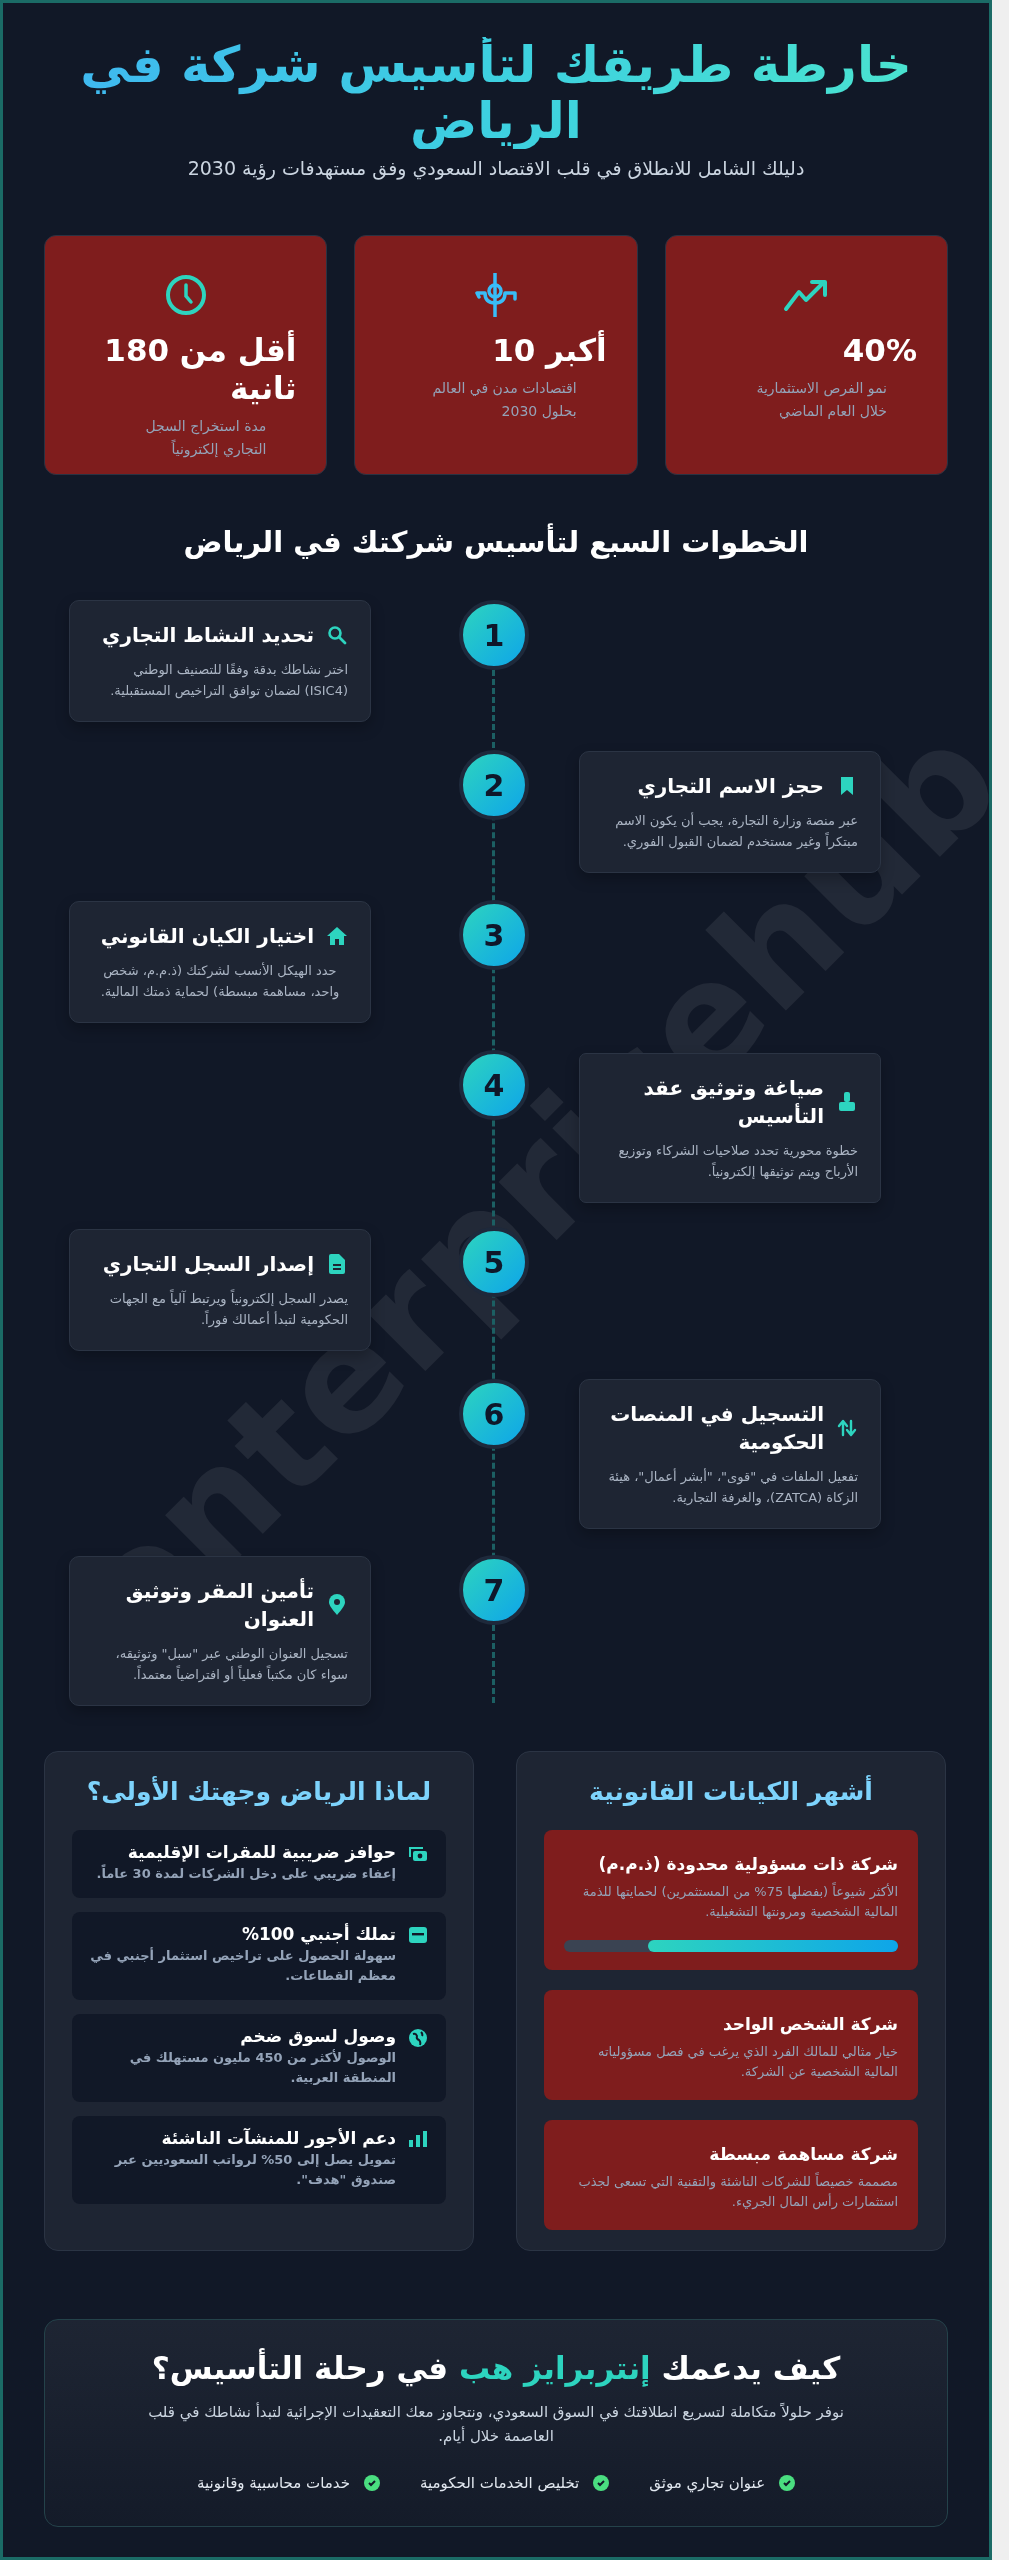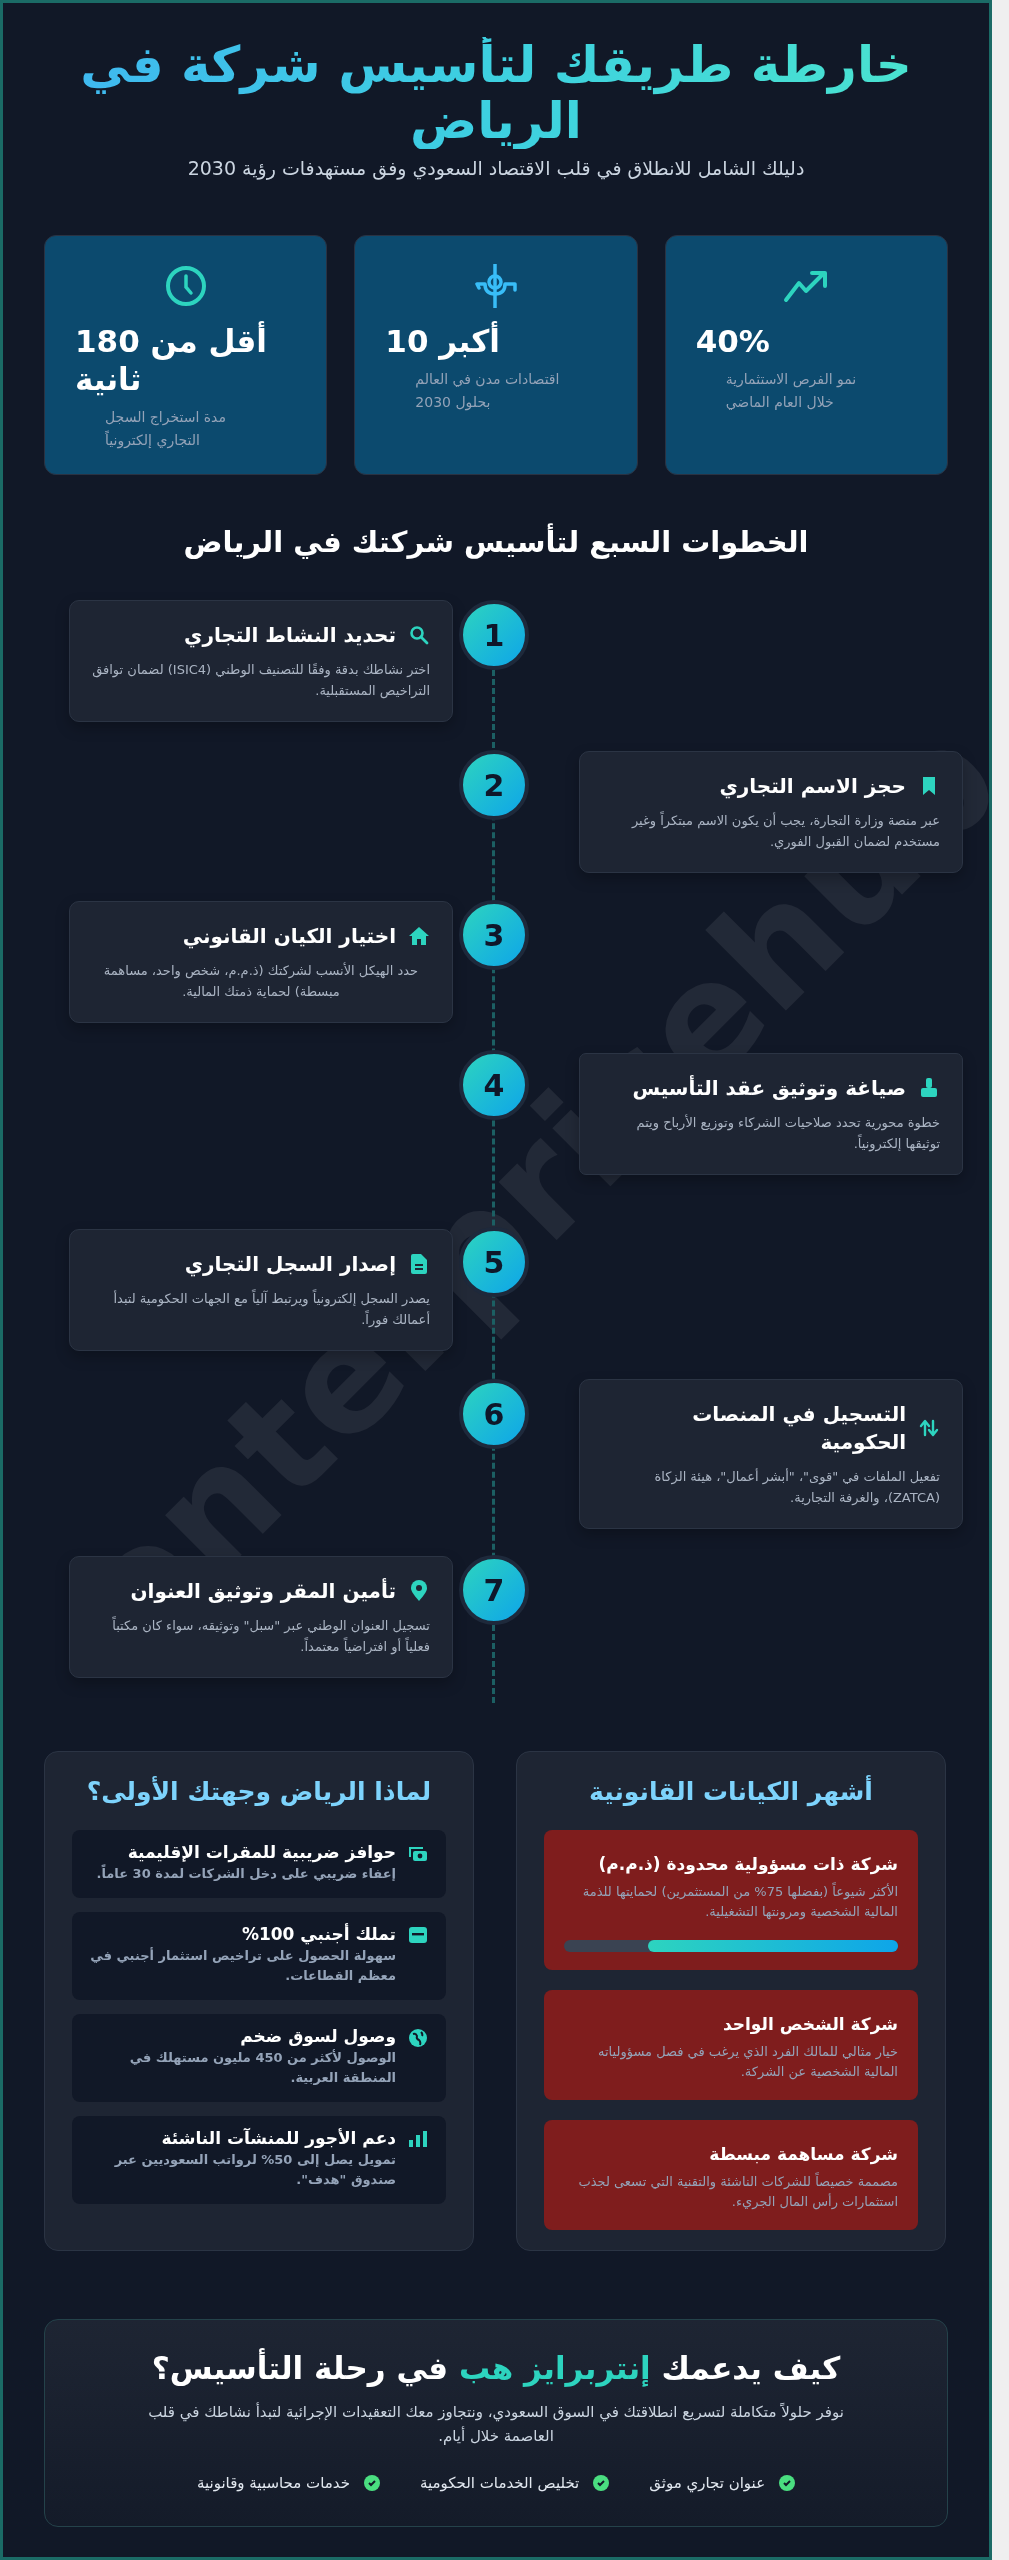--- a/index.html
+++ b/index.html
@@ -26,22 +26,22 @@
     background:linear-gradient(90deg,#3fb8f0 0%,#3dd0e0 50%,#4ae3cf 100%);
     -webkit-background-clip:text; background-clip:text; color:transparent;
     z-index:2;
   }
   .hero-sub {
     position:absolute; left:0; right:0; top:154px; text-align:center;
     font-size:19px; color:#cbd5e1; z-index:2;
   }
   .stats { position:absolute; top:232px; left:41px; width:904px; height:240px; display:flex; gap:27px; z-index:2; }
   .stat-card {
-    flex:1; background:#0c4a6e; border:1px solid #2a3242; border-radius:12px;
-    text-align:left; padding-top:26px; box-sizing:border-box;
+    flex:1; background:#7f1d1d; border:1px solid #2a3242; border-radius:12px;
+    text-align:right; padding-top:35px; box-sizing:border-box;
   }
   .stat-icon { height:48px; display:flex; justify-content:center; align-items:center; }
   .stat-value { font-size:31px; font-weight:bold; color:#ffffff; margin-top:12px; line-height:38px; padding:0 30px; }
   .stat-desc { font-size:14px; color:#94a3b8; margin-top:8px; line-height:23px; padding:0 60px; }
   .section-heading {
     position:absolute; left:0; right:0; top:522px; text-align:center;
     font-size:29px; font-weight:bold; color:#ffffff; z-index:2;
   }
   .timeline-line {
     position:absolute; left:489px; top:640px; height:1060px; width:0;
@@ -49,21 +49,21 @@
   }
   .step-circle {
     position:absolute; width:62px; height:62px; border-radius:50%;
     background:linear-gradient(135deg,#2dd4bf 0%,#0ea5e9 100%);
     border:4px solid #1e293b; box-sizing:content-box;
     display:flex; align-items:center; justify-content:center;
     font-size:30px; font-weight:bold; color:#0f172a; z-index:3;
     left:456px;
   }
   .step-card {
-    position:absolute; width:384px; background:#1e2533; border:1px solid #2b3444;
+    position:absolute; width:302px; background:#1e2533; border:1px solid #2b3444;
     border-radius:10px; box-sizing:border-box; padding:20px 22px 20px 22px; z-index:3;
     box-shadow:0 6px 14px rgba(0,0,0,0.25);
   }
   .step-card.left { left:66px; }
   .step-card.right { left:576px; }
   .step-head { display:flex; align-items:center; gap:12px; }
   .step-icon { width:22px; height:22px; flex:0 0 22px; display:flex; align-items:center; justify-content:center; }
   .step-title { font-size:20px; font-weight:bold; color:#ffffff; line-height:28px; }
   .step-desc { font-size:13px; color:#aab4c3; line-height:21px; margin-top:10px; }
   .panel {

